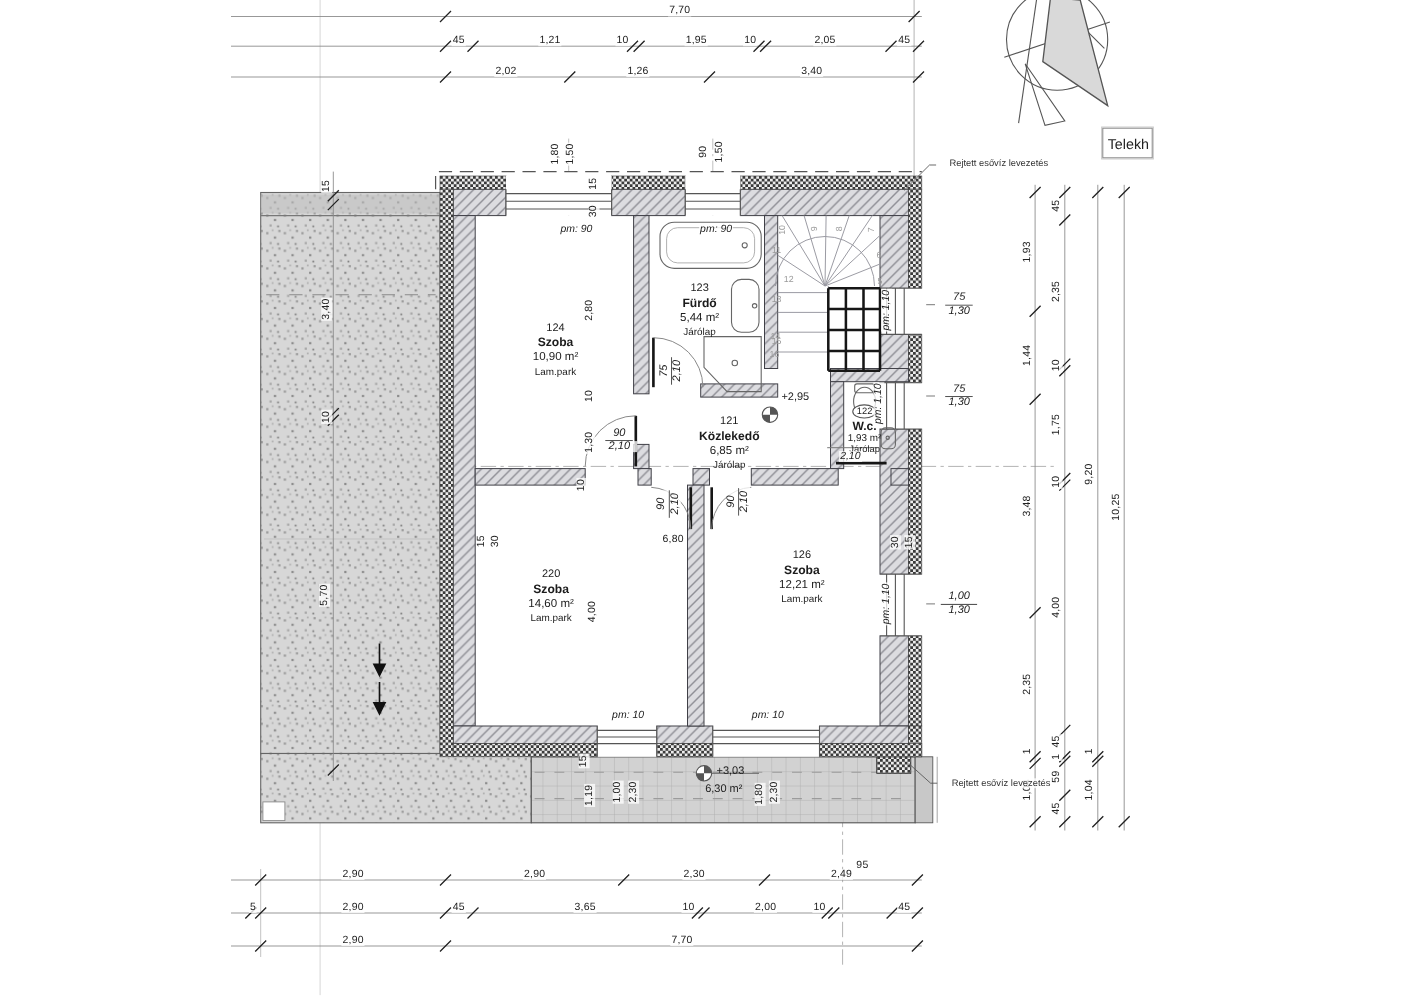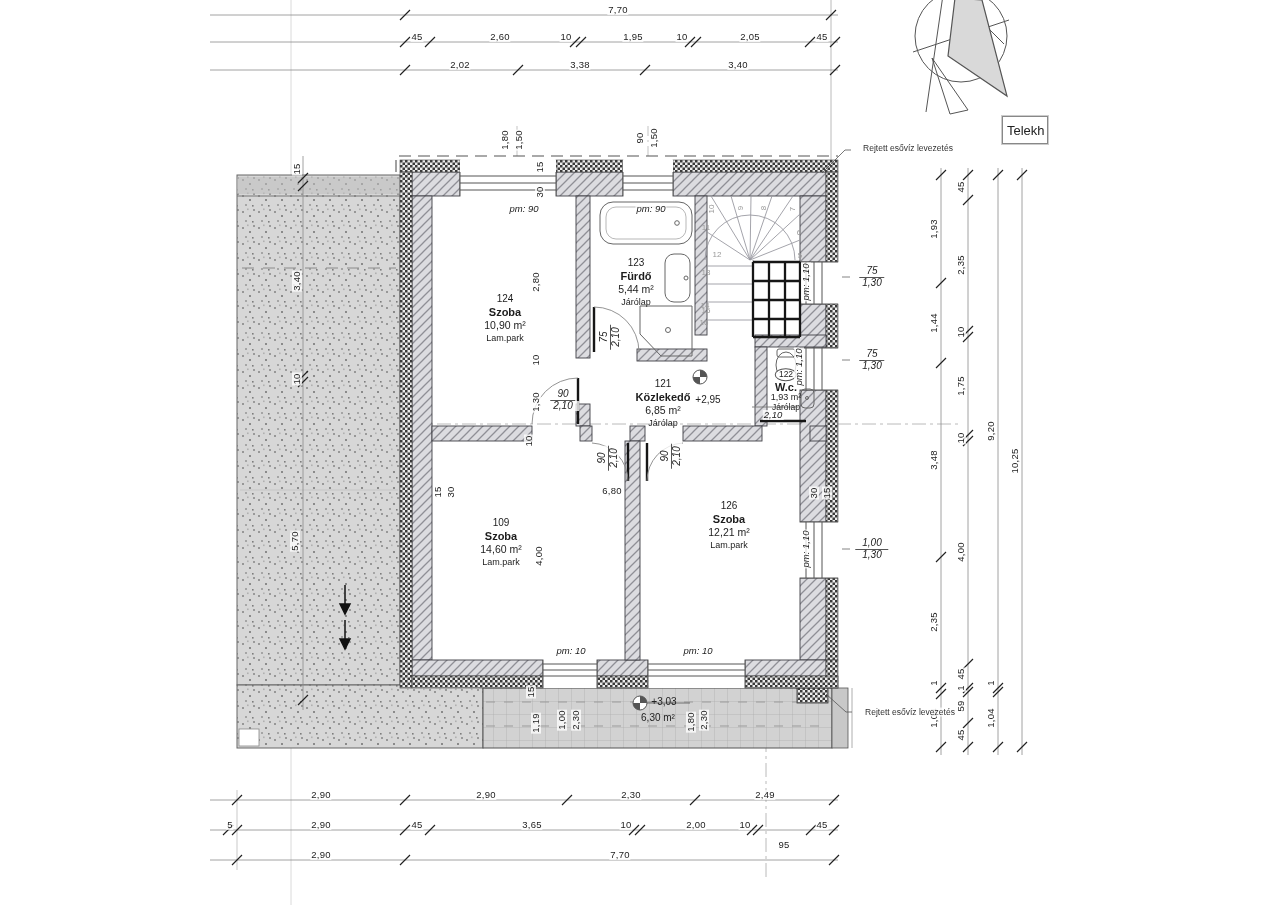--- a/index.html
+++ b/index.html
@@ -284,54 +284,54 @@
         <div class="floor">Járólap</div>
       </div>
       <div class="room" style="left: 663px; top: 403px;">
         <div class="no">121</div>
         <div class="name">Közlekedő</div>
         <div class="area">6,85 m²</div>
         <div class="floor">Járólap</div>
       </div>
       <div class="room room--small" style="left: 786px; top: 388px;"><div class="no">122</div><div class="name">W.c.</div><div class="area">1,93 m²</div><div class="floor">Járólap</div></div>
       <div class="room" style="left: 501px; top: 542px;">
-        <div class="no">109</div>
+        <div class="no">220</div>
         <div class="name">Szoba</div>
         <div class="area">14,60 m²</div>
         <div class="floor">Lam.park</div>
       </div>
       <div class="room" style="left: 729px; top: 525px;">
         <div class="no">126</div>
         <div class="name">Szoba</div>
         <div class="area">12,21 m²</div>
         <div class="floor">Lam.park</div>
       </div>
       <div class="lbl dim" style="left: 618px; top: 10px;">7,70</div>
       <div class="lbl dim" style="left: 417px; top: 37px;">45</div>
-      <div class="lbl dim" style="left: 500px; top: 37px;">2,60</div>
+      <div class="lbl dim" style="left: 500px; top: 37px;">1,21</div>
       <div class="lbl dim" style="left: 566px; top: 37px;">10</div>
       <div class="lbl dim" style="left: 633px; top: 37px;">1,95</div>
       <div class="lbl dim" style="left: 682px; top: 37px;">10</div>
       <div class="lbl dim" style="left: 750px; top: 37px;">2,05</div>
       <div class="lbl dim" style="left: 822px; top: 37px;">45</div>
       <div class="lbl dim" style="left: 460px; top: 65px;">2,02</div>
-      <div class="lbl dim" style="left: 580px; top: 65px;">3,38</div>
+      <div class="lbl dim" style="left: 580px; top: 65px;">1,26</div>
       <div class="lbl dim" style="left: 738px; top: 65px;">3,40</div>
       <div class="lbl dim" style="left: 321px; top: 795px;">2,90</div>
       <div class="lbl dim" style="left: 486px; top: 795px;">2,90</div>
       <div class="lbl dim" style="left: 631px; top: 795px;">2,30</div>
       <div class="lbl dim" style="left: 765px; top: 795px;">2,49</div>
       <div class="lbl dim" style="left: 230px; top: 825px;">5</div>
       <div class="lbl dim" style="left: 321px; top: 825px;">2,90</div>
       <div class="lbl dim" style="left: 417px; top: 825px;">45</div>
       <div class="lbl dim" style="left: 532px; top: 825px;">3,65</div>
       <div class="lbl dim" style="left: 626px; top: 825px;">10</div>
       <div class="lbl dim" style="left: 696px; top: 825px;">2,00</div>
       <div class="lbl dim" style="left: 745px; top: 825px;">10</div>
-      <div class="lbl dim" style="left: 784px; top: 845px;">95</div>
+      <div class="lbl dim" style="left: 784px; top: 787px;">95</div>
       <div class="lbl dim" style="left: 822px; top: 825px;">45</div>
       <div class="lbl dim" style="left: 321px; top: 855px;">2,90</div>
       <div class="lbl dim" style="left: 620px; top: 855px;">7,70</div>
       <div class="lbl dim" style="left: 934px; top: 229px; transform: translate(-50%, -50%) rotate(-90deg);">1,93</div>
       <div class="lbl dim" style="left: 934px; top: 323px; transform: translate(-50%, -50%) rotate(-90deg);">1,44</div>
       <div class="lbl dim" style="left: 934px; top: 460px; transform: translate(-50%, -50%) rotate(-90deg);">3,48</div>
       <div class="lbl dim" style="left: 934px; top: 622px; transform: translate(-50%, -50%) rotate(-90deg);">2,35</div>
       <div class="lbl dim" style="left: 934px; top: 683px; transform: translate(-50%, -50%) rotate(-90deg);">1</div>
       <div class="lbl dim" style="left: 934px; top: 718px; transform: translate(-50%, -50%) rotate(-90deg);">1,04</div>
       <div class="lbl dim" style="left: 961px; top: 187px; transform: translate(-50%, -50%) rotate(-90deg);">45</div>
@@ -415,21 +415,21 @@
         <span class="fb">2,10</span>
       </div>
       <div class="lbl frac" style="left: 671px; top: 456px; transform: translate(-50%, -50%) rotate(-90deg);">
         <span class="fa">90</span>
         <span class="fb">2,10</span>
       </div>
       <div class="lbl frac" style="left: 610px; top: 337px; transform: translate(-50%, -50%) rotate(-90deg);">
         <span class="fa">75</span>
         <span class="fb">2,10</span>
       </div>
-      <div class="lbl level" style="left: 708px; top: 362px; margin-top: 38px;">+2,95</div>
+      <div class="lbl level" style="left: 723px; top: 362px;">+2,95</div>
       <div class="lbl level" style="left: 664px; top: 702px;">+3,03</div>
       <div class="lbl level" style="left: 658px; top: 718px;">6,30 m²</div>
       <div class="lbl note" style="left: 908px; top: 148px;">Rejtett esővíz levezetés</div>
       <div class="lbl note" style="left: 910px; top: 712px;">Rejtett esővíz levezetés</div>
     </div>
 
 <div class="telekbox">
   <span>Telekh</span>
 </div>
 

